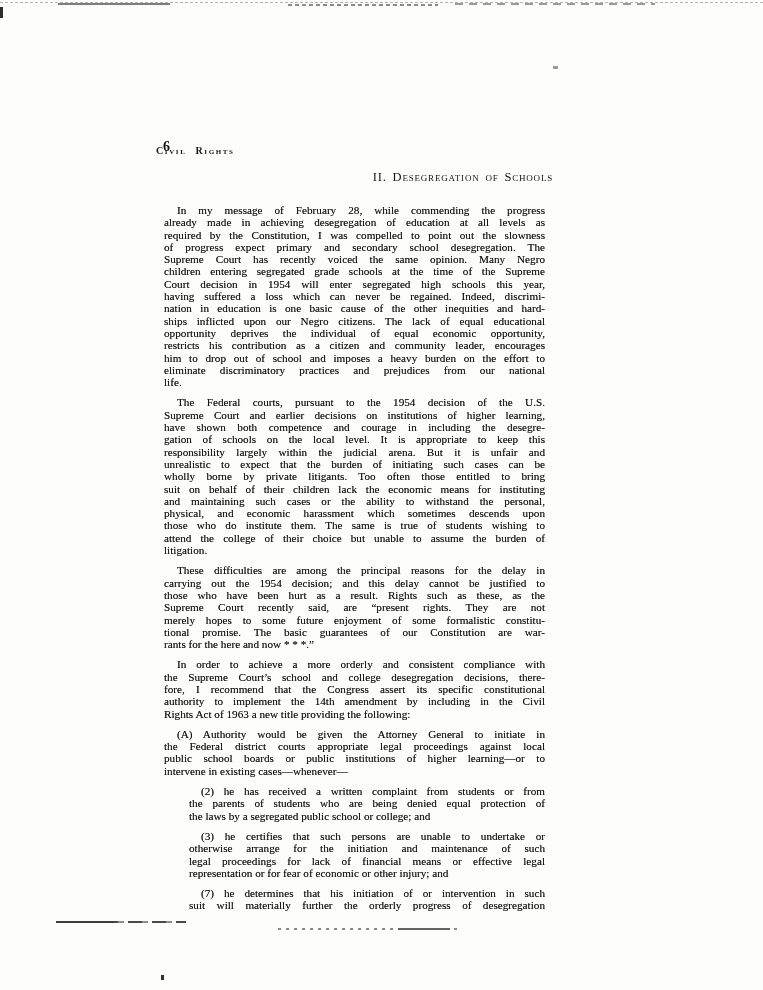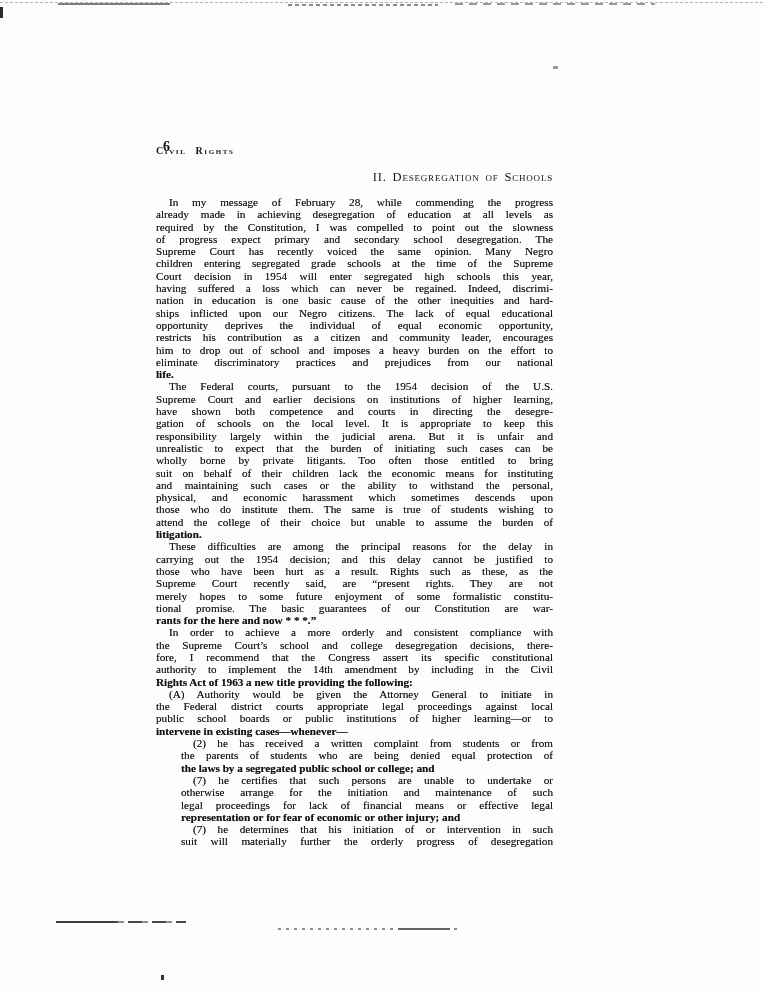--- a/index.html
+++ b/index.html
@@ -62,30 +62,30 @@
     font-variant: small-caps;
     letter-spacing: 0.8px; word-spacing: 2px;
     color: #141414;
   }
   .textcol {
     position: absolute; left: 156px; top: 196px; width: 397px;
     font-size: 11.2px; line-height: 12.3px;
     color: #131313;
     text-shadow: 0 0 0.3px rgba(0,0,0,0.55);
   }
-  .para { margin: 0; }
+  .para { margin: 8px; }
   .para.numbered { padding-left: 25px; }
   .line {
     text-align: justify;
     text-align-last: justify;
     white-space: normal;
   }
   .line.first { text-indent: 13px; }
   .para.numbered .line.first { text-indent: 12px; }
-  .line.endline { text-align-last: left; font-weight: bold; }
+  .line.endline { text-align-last: left; }
 </style>
 </head>
 <body>
 
 <div class="page">
 
   <div class="art art-top-edge"></div>
   <div class="art art-top-seg1"></div>
   <div class="art art-top-seg2"></div>
   <div class="art art-top-seg3"></div>
@@ -115,21 +115,21 @@
         <div class="line">ships inflicted upon our Negro citizens. The lack of equal educational</div>
         <div class="line">opportunity deprives the individual of equal economic opportunity,</div>
         <div class="line">restricts his contribution as a citizen and community leader, encourages</div>
         <div class="line">him to drop out of school and imposes a heavy burden on the effort to</div>
         <div class="line">eliminate discriminatory practices and prejudices from our national</div>
         <div class="line endline">life.</div>
       </div>
       <div class="para ">
         <div class="line first">The Federal courts, pursuant to the 1954 decision of the U.S.</div>
         <div class="line">Supreme Court and earlier decisions on institutions of higher learning,</div>
-        <div class="line">have shown both competence and courts in directing the desegre-</div>
+        <div class="line">have shown both competence and courage in including the desegre-</div>
         <div class="line">gation of schools on the local level. It is appropriate to keep this</div>
         <div class="line">responsibility largely within the judicial arena. But it is unfair and</div>
         <div class="line">unrealistic to expect that the burden of initiating such cases can be</div>
         <div class="line">wholly borne by private litigants. Too often those entitled to bring</div>
         <div class="line">suit on behalf of their children lack the economic means for instituting</div>
         <div class="line">and maintaining such cases or the ability to withstand the personal,</div>
         <div class="line">physical, and economic harassment which sometimes descends upon</div>
         <div class="line">those who do institute them. The same is true of students wishing to</div>
         <div class="line">attend the college of their choice but unable to assume the burden of</div>
         <div class="line endline">litigation.</div>
@@ -155,21 +155,21 @@
         <div class="line">the Federal district courts appropriate legal proceedings against local</div>
         <div class="line">public school boards or public institutions of higher learning—or to</div>
         <div class="line endline">intervene in existing cases—whenever—</div>
       </div>
       <div class="para numbered">
         <div class="line first">(2) he has received a written complaint from students or from</div>
         <div class="line">the parents of students who are being denied equal protection of</div>
         <div class="line endline">the laws by a segregated public school or college; and</div>
       </div>
       <div class="para numbered">
-        <div class="line first">(7) he certifies that such persons are unable to undertake or</div>
+        <div class="line first">(3) he certifies that such persons are unable to undertake or</div>
         <div class="line">otherwise arrange for the initiation and maintenance of such</div>
         <div class="line">legal proceedings for lack of financial means or effective legal</div>
         <div class="line endline">representation or for fear of economic or other injury; and</div>
       </div>
       <div class="para numbered">
         <div class="line first">(7) he determines that his initiation of or intervention in such</div>
         <div class="line">suit will materially further the orderly progress of desegregation</div>
       </div>
     </div>
 

